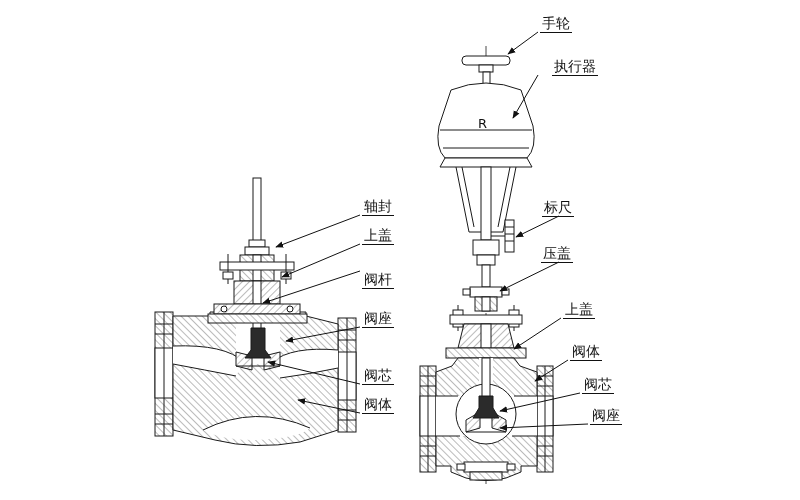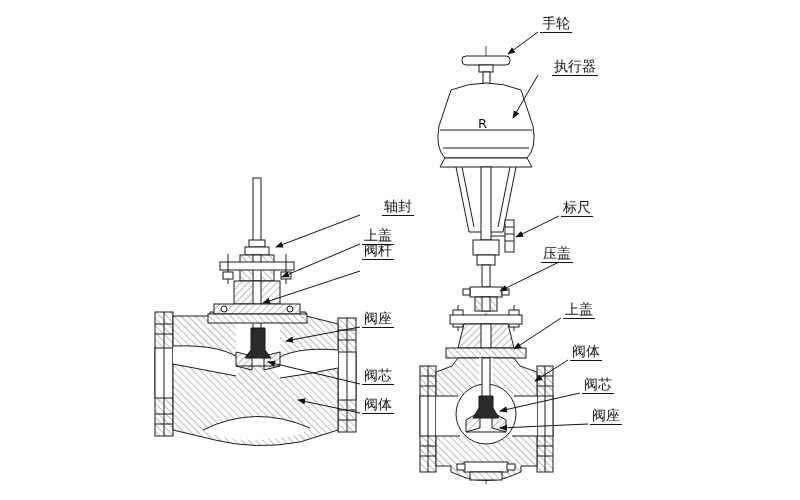--- a/index.html
+++ b/index.html
@@ -193,29 +193,29 @@
       <line x1="538" y1="75" x2="513" y2="118" marker-end="url(#arrow)"></line>
       <line x1="559" y1="216" x2="516" y2="237" marker-end="url(#arrow)"></line>
       <line x1="559" y1="262" x2="500" y2="291" marker-end="url(#arrow)"></line>
       <line x1="561" y1="318" x2="514" y2="349" marker-end="url(#arrow)"></line>
       <line x1="568" y1="360" x2="535" y2="381" marker-end="url(#arrow)"></line>
       <line x1="580" y1="393" x2="500" y2="411" marker-end="url(#arrow)"></line>
       <line x1="588" y1="424" x2="500" y2="428" marker-end="url(#arrow)"></line>
     </g>
   </svg>
 
-  <div class="lbl" style="left:382px;top:198px">轴封</div>
+  <div class="lbl" style="left:362px;top:198px">轴封</div>
   <div class="lbl" style="left:362px;top:227px">上盖</div>
-  <div class="lbl" style="left:362px;top:242px">阀杆</div>
+  <div class="lbl" style="left:362px;top:271px">阀杆</div>
   <div class="lbl" style="left:362px;top:310px">阀座</div>
   <div class="lbl" style="left:362px;top:367px">阀芯</div>
   <div class="lbl" style="left:362px;top:396px">阀体</div>
 
   <div class="lbl" style="left:540px;top:15px">手轮</div>
   <div class="lbl" style="left:552px;top:58px">执行器</div>
-  <div class="lbl" style="left:561px;top:199px">标尺</div>
+  <div class="lbl" style="left:542px;top:199px">标尺</div>
   <div class="lbl" style="left:541px;top:245px">压盖</div>
   <div class="lbl" style="left:563px;top:301px">上盖</div>
   <div class="lbl" style="left:570px;top:343px">阀体</div>
   <div class="lbl" style="left:582px;top:376px">阀芯</div>
   <div class="lbl" style="left:590px;top:407px">阀座</div>
 
 </div>
 
 </body></html>

